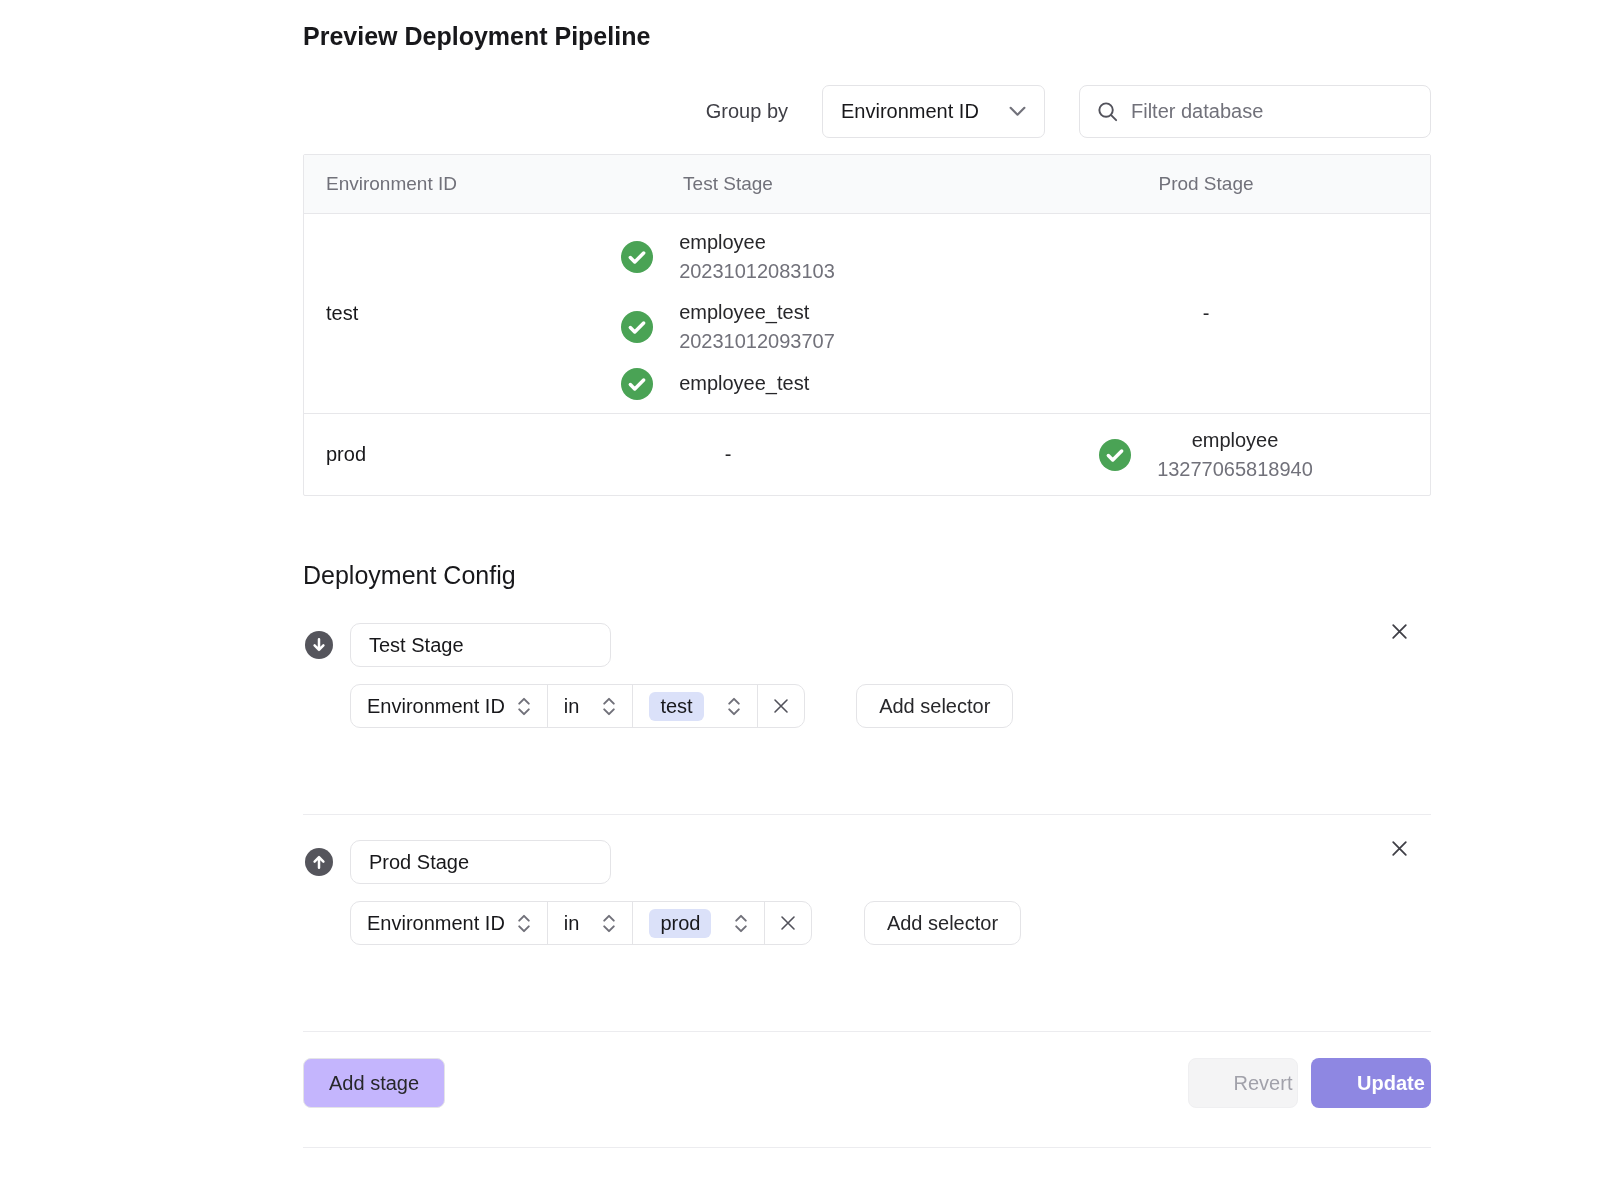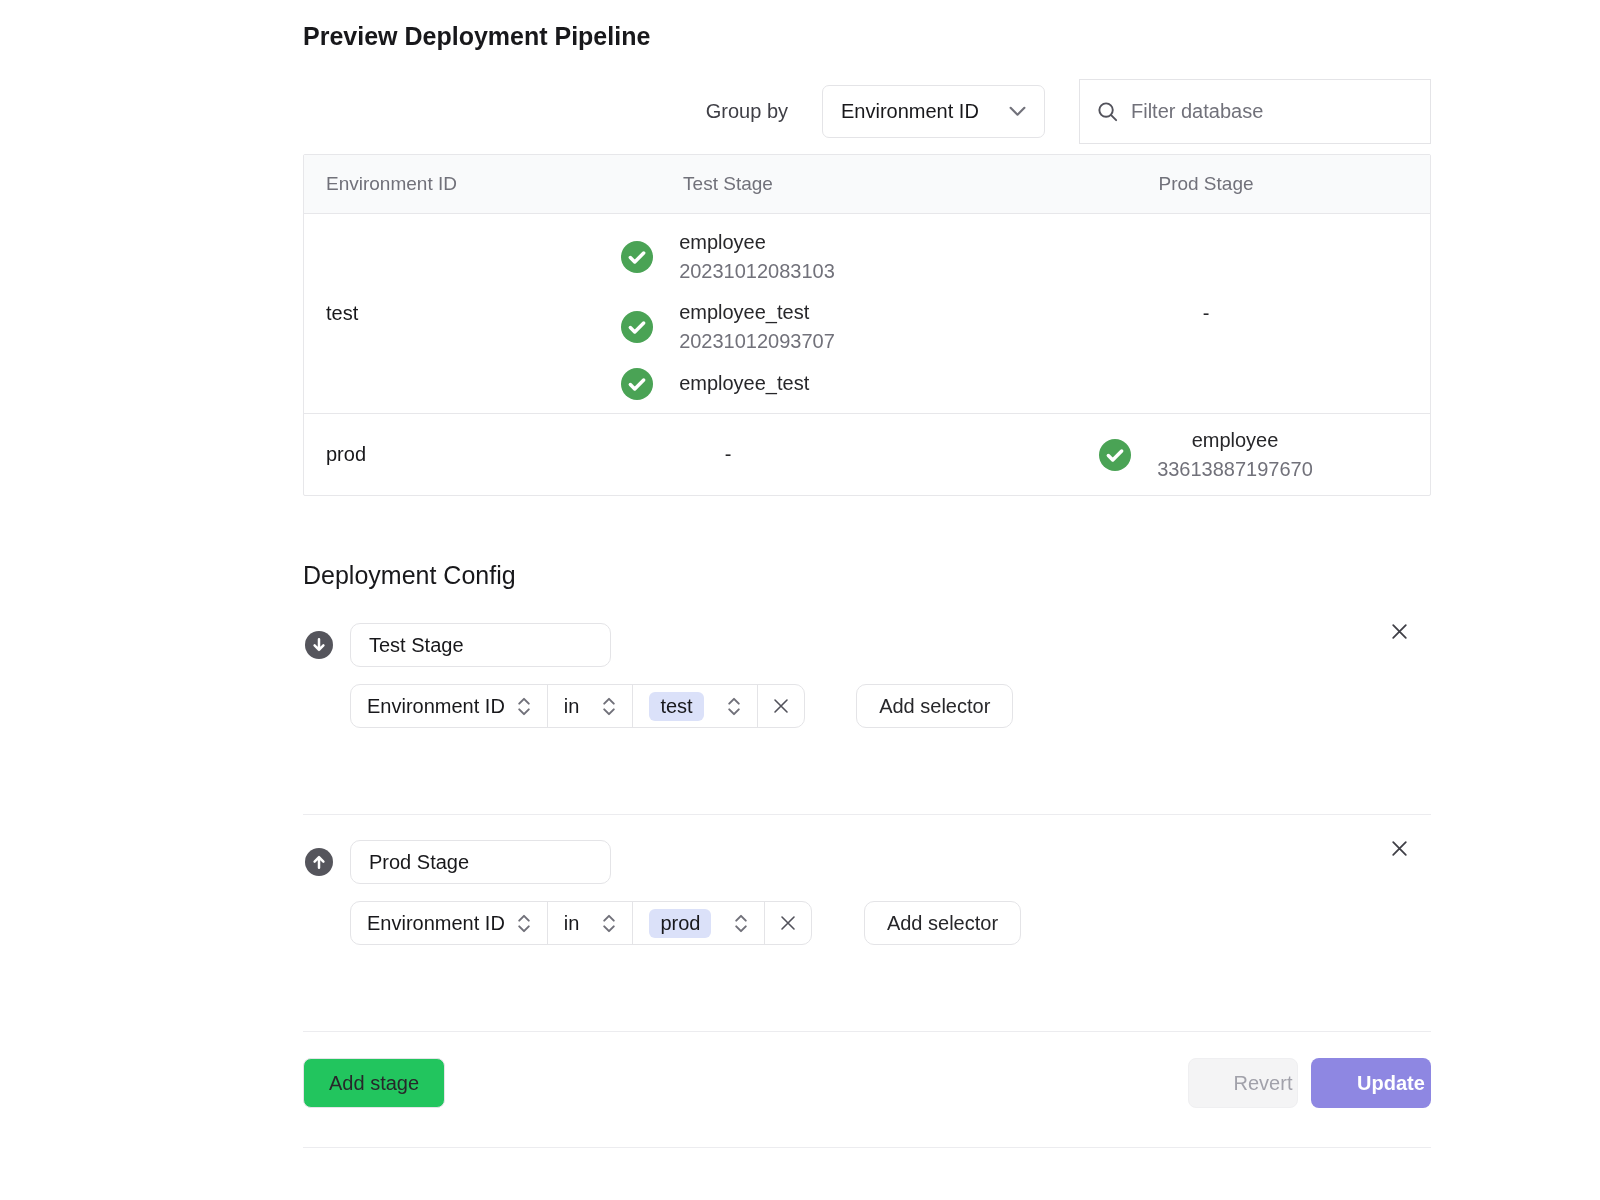--- a/index.html
+++ b/index.html
@@ -9,21 +9,21 @@
   .container { position: absolute; left: 303px; top: 0; width: 1128px; height: 1200px; }
 
   .page-title { position: absolute; top: 22px; left: 0; font-size: 25px; font-weight: 700; color: #18181b; }
 
   
   .toolbar { position: absolute; top: 85px; right: 0; height: 53px; display: flex; align-items: center; gap: 34px; }
   .groupby-label { font-size: 20px; color: #3f3f46; }
   .select-box { width: 223px; height: 53px; border: 1px solid #e4e4e7; border-radius: 7px;
     display: flex; align-items: center; justify-content: space-between; padding: 0 18px;
     font-size: 20px; color: #18181b; background: #fff; cursor: pointer; }
-  .search-box { width: 352px; height: 65px; border: 1px solid #e4e4e7; border-radius: 0;
+  .search-box { width: 352px; height: 53px; border: 1px solid #e4e4e7; border-radius: 8px;
     display: flex; align-items: center; gap: 12px; padding: 0 16px; background: #fff; }
   .search-box input { border: none; outline: none; flex: 1; font-size: 20px;
     font-family: "Liberation Sans", sans-serif; color: #18181b; background: transparent; }
   .search-box input::placeholder { color: #71717a; }
 
   
   .table { position: absolute; top: 154px; left: 0; width: 1128px; border: 1px solid #e7e7ea; border-radius: 2px; }
   .thead { display: flex; height: 59px; background: #f9fafb; align-items: center;
     border-bottom: 1px solid #e7e7ea; }
   .th { font-size: 19px; color: #71717a; font-weight: 500; }
@@ -62,21 +62,21 @@
   .add-selector { margin: 17px 0 0 47px; height: 44px; border: 1px solid #e4e4e7; border-radius: 10px;
     background: #fff; padding: 0 22px; font-size: 20px; color: #27272a;
     font-family: "Liberation Sans", sans-serif; cursor: pointer; }
 
   .divider { position: absolute; left: 0; width: 1128px; border: none; border-top: 1px solid #ececef; }
 
   
   .footer { position: absolute; top: 1058px; left: 0; width: 1128px; display: flex;
     align-items: center; justify-content: space-between; }
   .btn { height: 50px; border-radius: 8px; font-size: 20px; font-family: "Liberation Sans", sans-serif; cursor: pointer; padding-left: 40px; }
-  .btn-add-stage { background: #22c55e; border: 1px solid #e4e4e7; padding: 0 25px; color: #27272a; }
+  .btn-add-stage { background: #c4b5fd; border: 1px solid #e4e4e7; padding: 0 25px; color: #27272a; }
   .footer-right { display: flex; gap: 13px; }
   .btn-revert { background: #f4f4f5; border: 1px solid #efeff1; color: #a1a1aa; width: 110px; }
   .btn-update { background: #8e87e2; border: none; color: #fff; width: 120px; font-weight: 600; }
 </style>
 </head>
 <body>
 
 <div class="canvas">
 <div class="container">
 
@@ -160,21 +160,21 @@
       <div class="col-last">
         <div class="db-item db-single">
           <span style="display:inline-flex">
             <svg viewBox="0 0 24 24" width="32" height="32">
                   <circle cx="12" cy="12" r="12" fill="#4aa355"></circle>
                   <path d="M7 12.4l3.3 3.3L17 9" stroke="#fff" stroke-width="2.6" fill="none" stroke-linecap="round" stroke-linejoin="round"></path>
                 </svg>
           </span>
           <div class="db-text">
             <div class="db-name">employee</div>
-            <div class="db-version">33613887197670</div>
+            <div class="db-version">13277065818940</div>
           </div>
         </div>
       </div>
     </div>
   </div>
 
   <h2 class="config-title">Deployment Config</h2>
 
   <section class="stage" style="top:623px">
     <button class="xclose">

